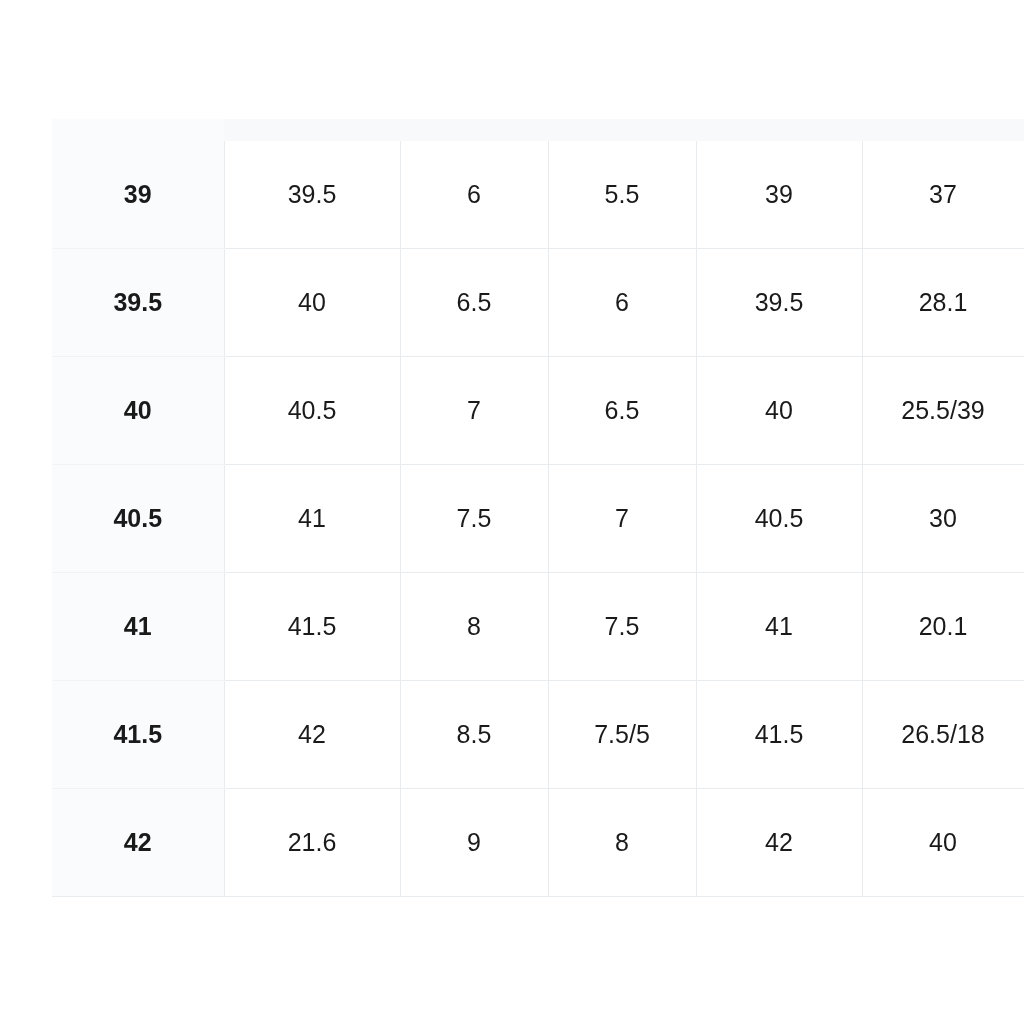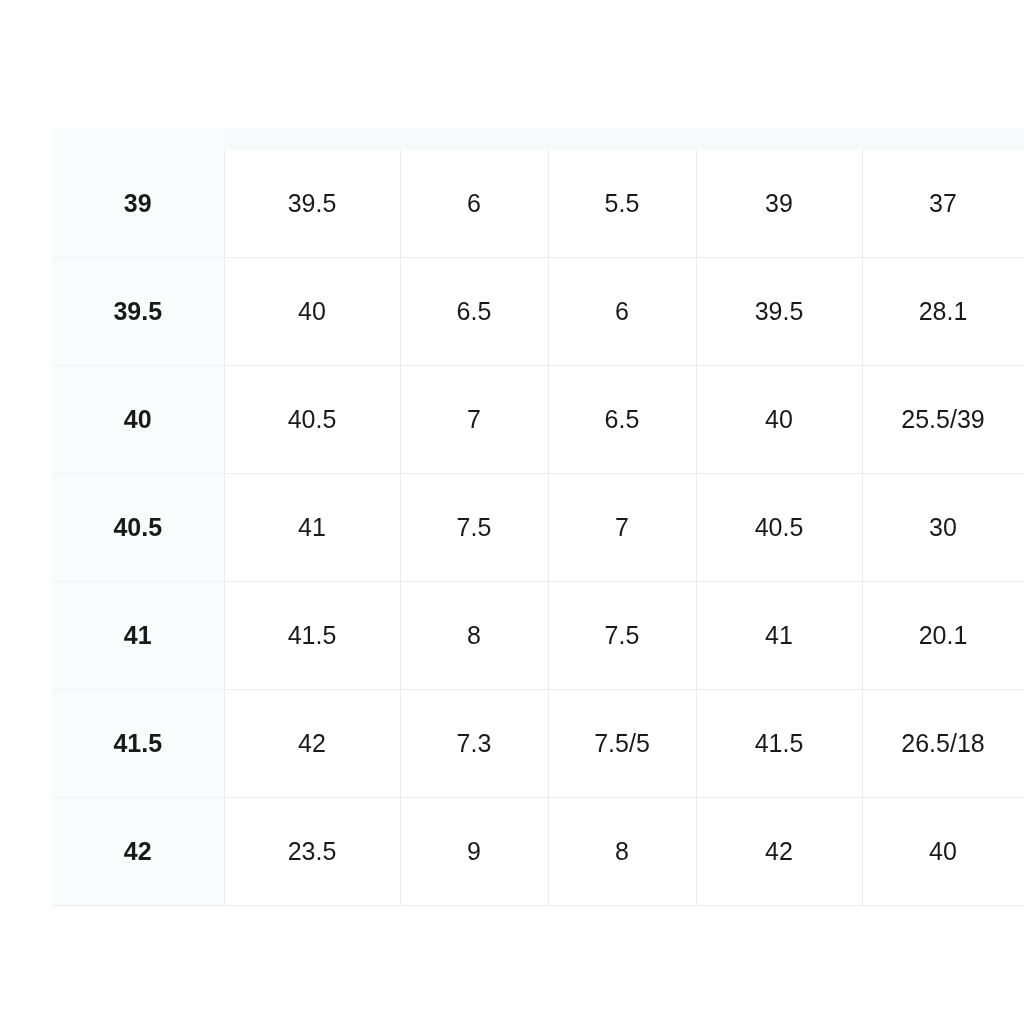--- a/index.html
+++ b/index.html
@@ -13,21 +13,21 @@
   #page {
     position: relative;
     width: 1024px;
     height: 1024px;
     background: #ffffff;
     overflow: hidden;
   }
   .table-wrap {
     position: absolute;
     left: 52px;
-    top: 128px;
+    top: 119px;
     width: 972px;
     height: 784px;
     overflow: hidden;
   }
   table.size-table {
     border-collapse: collapse;
     table-layout: fixed;
     width: 972px;
   }
   table.size-table tr.header-row td {
@@ -126,28 +126,28 @@
           <td class="first-col">41</td>
           <td>41.5</td>
           <td>8</td>
           <td>7.5</td>
           <td>41</td>
           <td>20.1</td>
         </tr>
         <tr>
           <td class="first-col">41.5</td>
           <td>42</td>
-          <td>7.3</td>
+          <td>8.5</td>
           <td>7.5/5</td>
           <td>41.5</td>
           <td>26.5/18</td>
         </tr>
         <tr>
           <td class="first-col">42</td>
-          <td>23.5</td>
+          <td>21.6</td>
           <td>9</td>
           <td>8</td>
           <td>42</td>
           <td>40</td>
         </tr>
       </tbody>
     </table>
   </div>
 </div>
 

